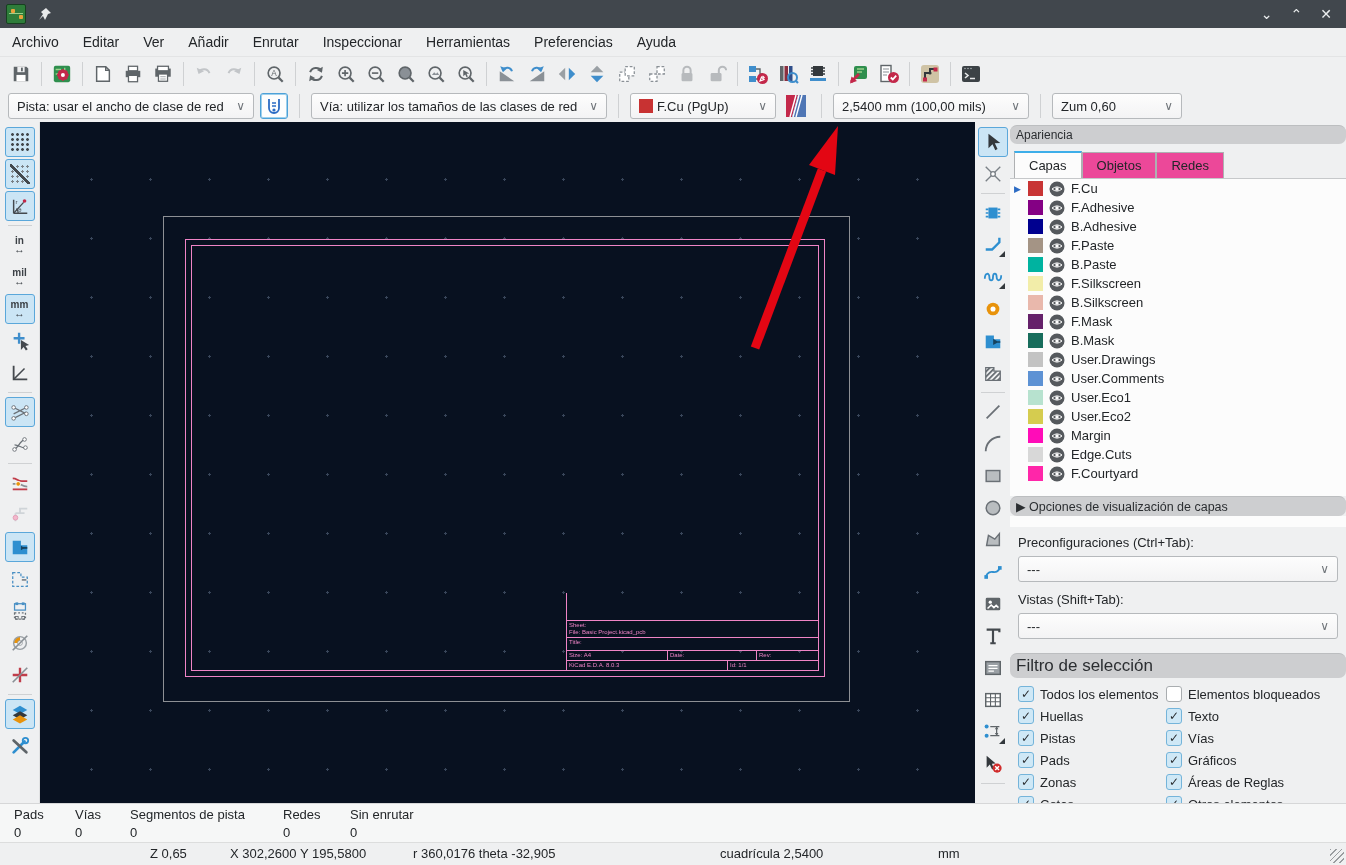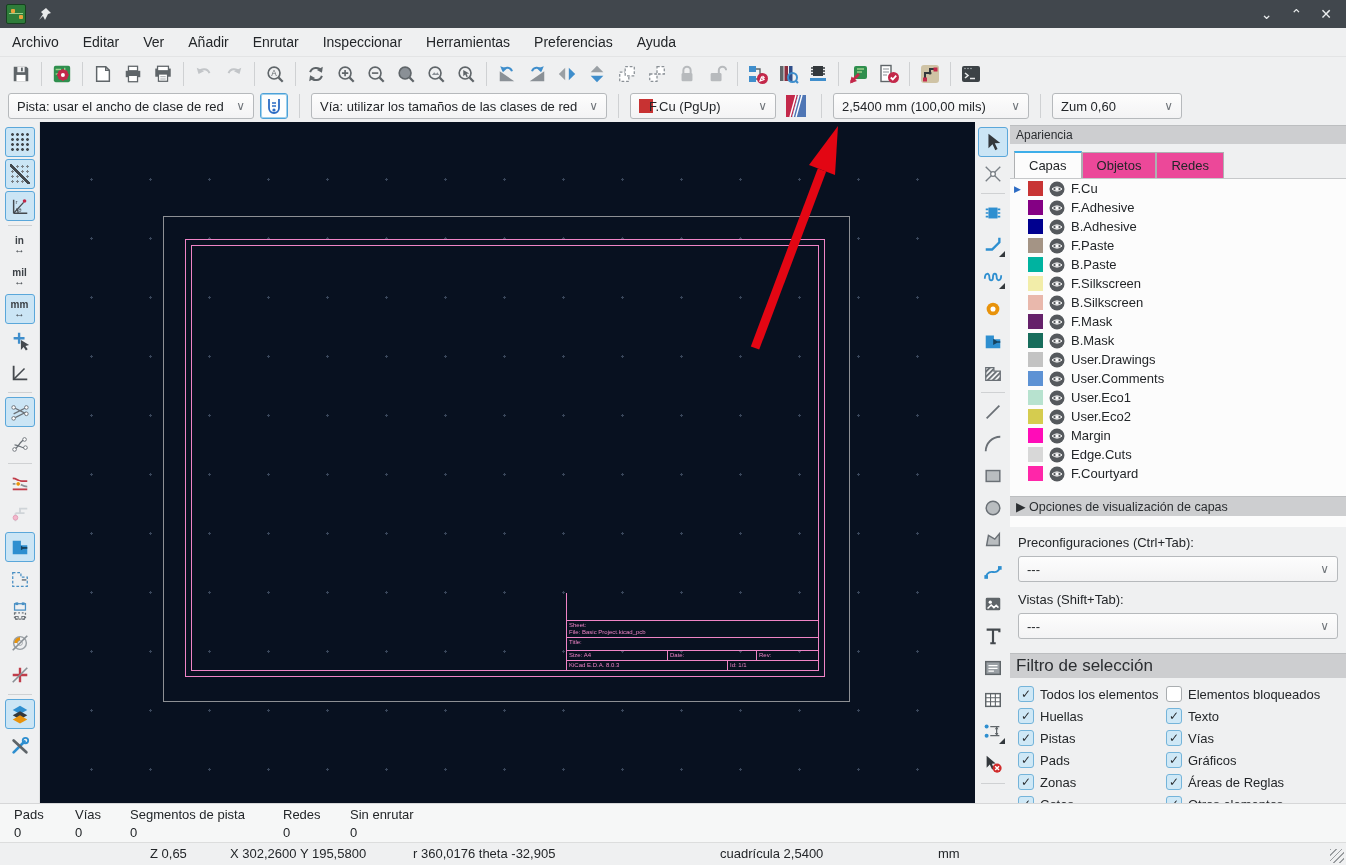--- a/index.html
+++ b/index.html
@@ -46,21 +46,21 @@
     align-items:center; justify-content:center; border:1px solid transparent; border-radius:3px; position:relative;}
   .vbtn.active { background:#cbe5f5; border-color:#5aa7da; }
   .vsep { width:24px; height:1px; background:#cfd1d3; margin:3px 0; }
   .unitlbl { font-size:10px; font-weight:bold; color:#3c4146; line-height:9px; }
   .unitarrow { font-size:11px; color:#3c4146; line-height:9px; }
 
   
   #optsbar { left:0; top:90px; width:1346px; height:32px; background:#eff0f1;
     display:flex; align-items:center; padding-left:8px; gap:6px; }
   .dd { height:26px; background:linear-gradient(#fdfdfd,#f3f3f4); border:1px solid #b6b9bc;
-    border-radius:3px; display:flex; align-items:center; padding:0 8px; }
+    border-radius:3px; display:flex; align-items:center; padding:0 8px; gap:8px; }
   .dd .chev { color:#70757a; font-size:12px; margin-left:auto; }
   .sq-btn { width:28px; height:26px; border:1px solid #b6b9bc; border-radius:3px;
     background:#fdfdfd; display:flex; align-items:center; justify-content:center; }
   .sq-btn.hl { border-color:#4da1d8; box-shadow:0 0 0 1px #9fd0ec inset; }
   .swatch { width:14px; height:14px; flex:0 0 auto; }
 
   
   #canvas { left:40px; top:122px; width:935px; height:681px; background:#081120; overflow:hidden;
     background-image:radial-gradient(circle,#39465a 1px,transparent 1.4px);
     background-size:59px 59px; background-position:22px 28px; }
@@ -75,21 +75,21 @@
   #titleblock .r4 { display:flex; padding:0; }
   #titleblock .r4 > div { padding:1px 2px; }
   #titleblock .c-size { width:100px; }
   #titleblock .c-date { flex:1; border-left:1px solid #ef84c6; }
   #titleblock .c-rev { width:62px; border-left:1px solid #ef84c6; }
   #arrow-svg { left:40px; top:122px; pointer-events:none; }
 
   
   #appearance { left:1010px; top:122px; width:336px; height:681px; background:#eff0f1; }
   .panelhdr { background:#cdced0; border-top:1px solid #bcbec0; font-size:12px;
-    padding:2px 6px; color:#2b2e31; }
+    padding:2px 6px; color:#2b2e31;border-radius:7px; }
   #ap-tabs { display:flex; background:#eff0f1; height:30px; align-items:flex-end; padding-left:4px; margin-top:4px;}
   .tab { padding:5px 14px; font-size:13px; background:#ec4899; border:1px solid #aeb0b2; border-bottom:none; }
   .tab.active { background:#fcfcfc; border-top:2px solid #3daee9; }
   #layerlist { background:#fcfcfc; height:318px; overflow:hidden; border-top:1px solid #c6c8ca; position:relative;}
   .lrow { display:flex; align-items:center; height:19px; padding-left:4px; gap:6px; }
   .lrow .sel { width:8px; font-size:9px; color:#2d6cc4; }
   .lrow .lsw { width:15px; height:15px; flex:0 0 auto; }
   .eye { width:16px; height:16px; flex:0 0 auto; }
   #layeropts { font-size:12.5px; }
   #ap-white { background:#fcfcfc; height:11px; }

